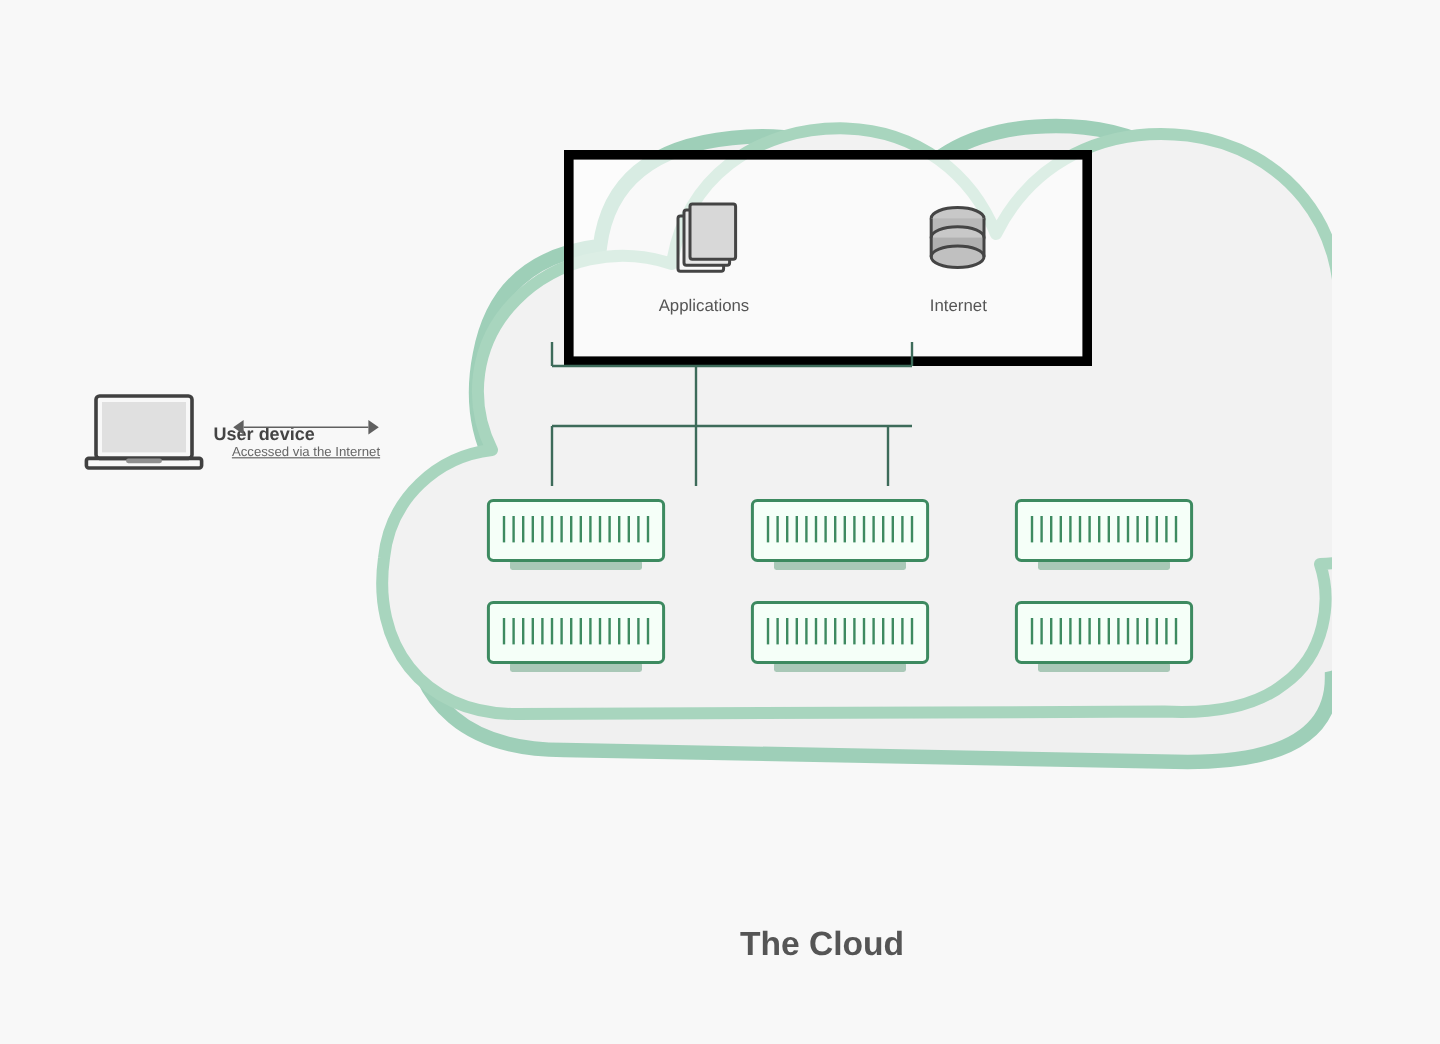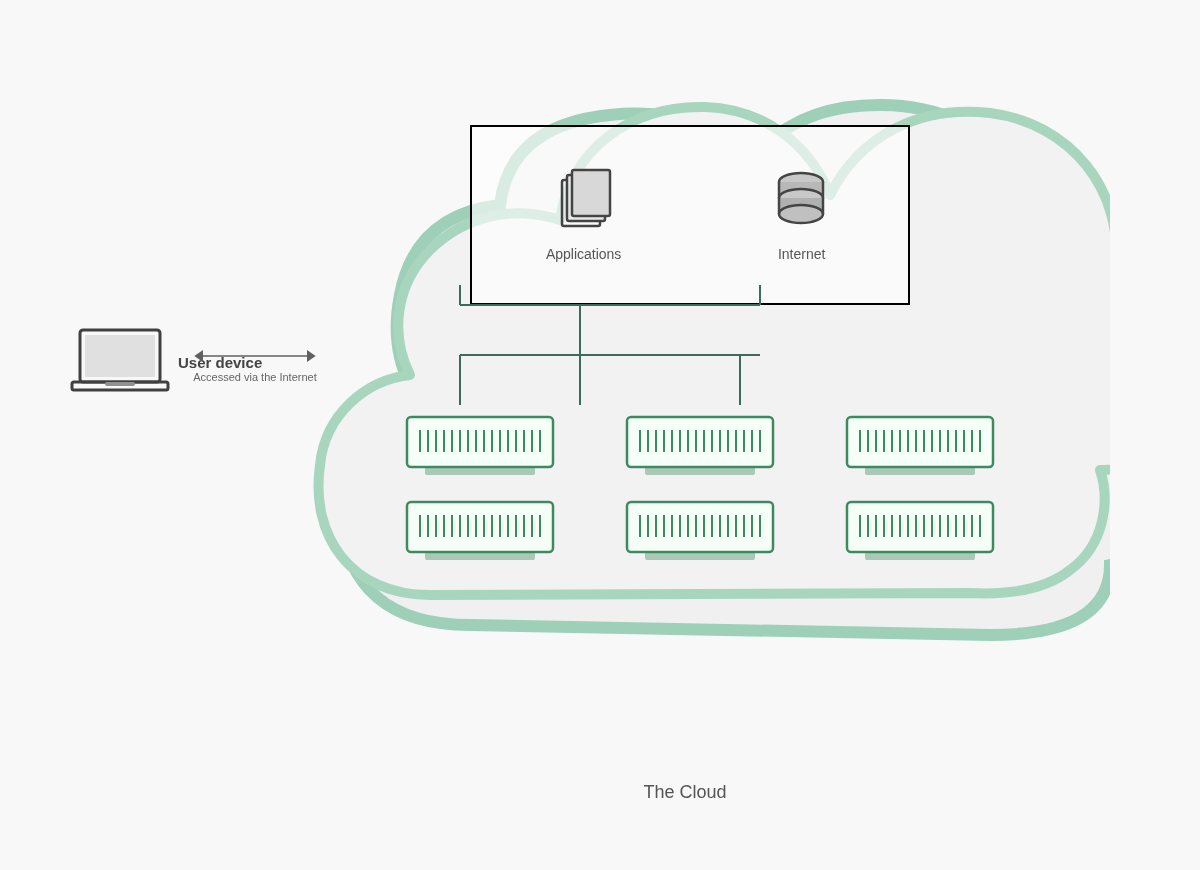--- a/index.html
+++ b/index.html
@@ -36,22 +36,22 @@
       width: 100%;
       height: 100%;
     }
 
     
     .cloud-label {
       position: absolute;
       bottom: 20px;
       left: 50%;
       transform: translateX(-50%);
-      font-size: 18px;
-      font-weight: 400;
+      font-size: 28px;
+      font-weight: 700;
       color: #555;
       white-space: nowrap;
     }
 
     
     .user-device {
       position: absolute;
       left: 20px;
       top: 300px;
       display: flex;
@@ -87,30 +87,31 @@
     .arrow-svg {
       width: 150px;
       height: 30px;
     }
 
     .arrow-label {
       font-size: 11px;
       color: #666;
       text-align: left;
       margin-top: 2px;
+      text-decoration: underline;
     }
 
     
     .app-db-box {
       position: absolute;
       left: 420px;
       top: 100px;
       width: 440px;
       height: 180px;
-      border: 2px solid #000000;
+      border: 8px solid #000000;
       background: rgba(255,255,255,0.6);
       display: flex;
       align-items: center;
       justify-content: space-around;
     }
 
     .app-item {
       display: flex;
       flex-direction: column;
       align-items: center;

